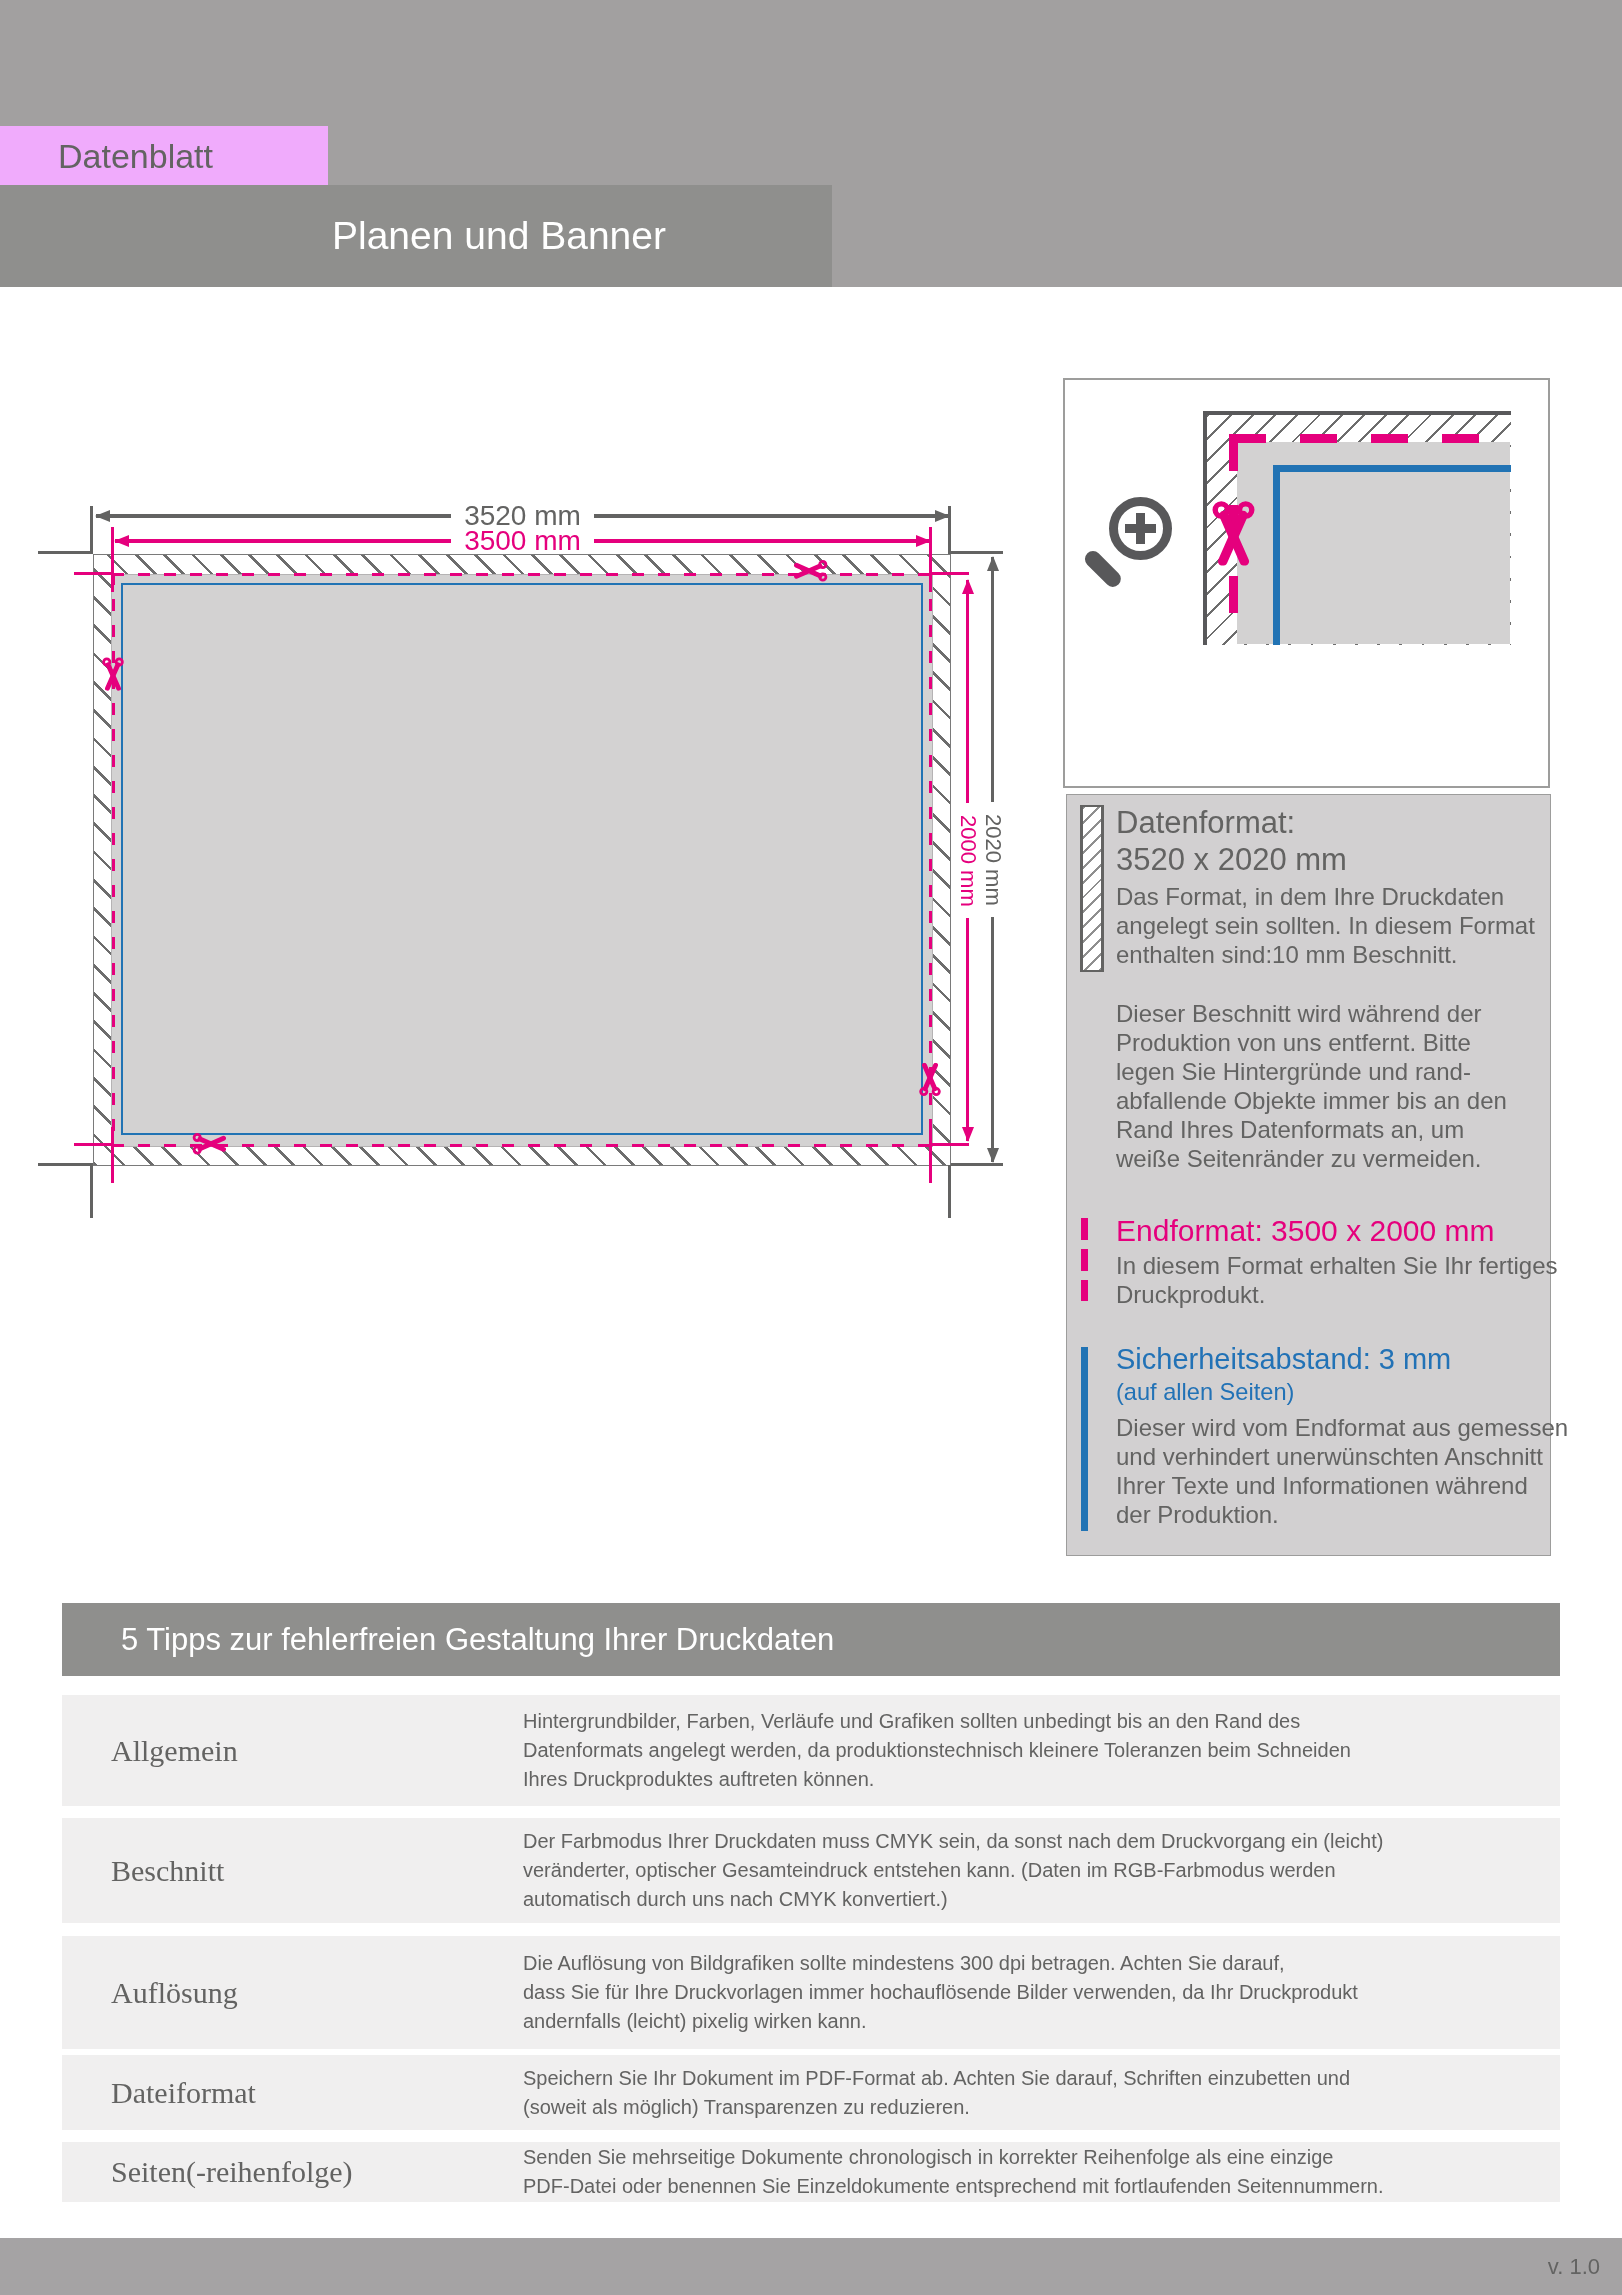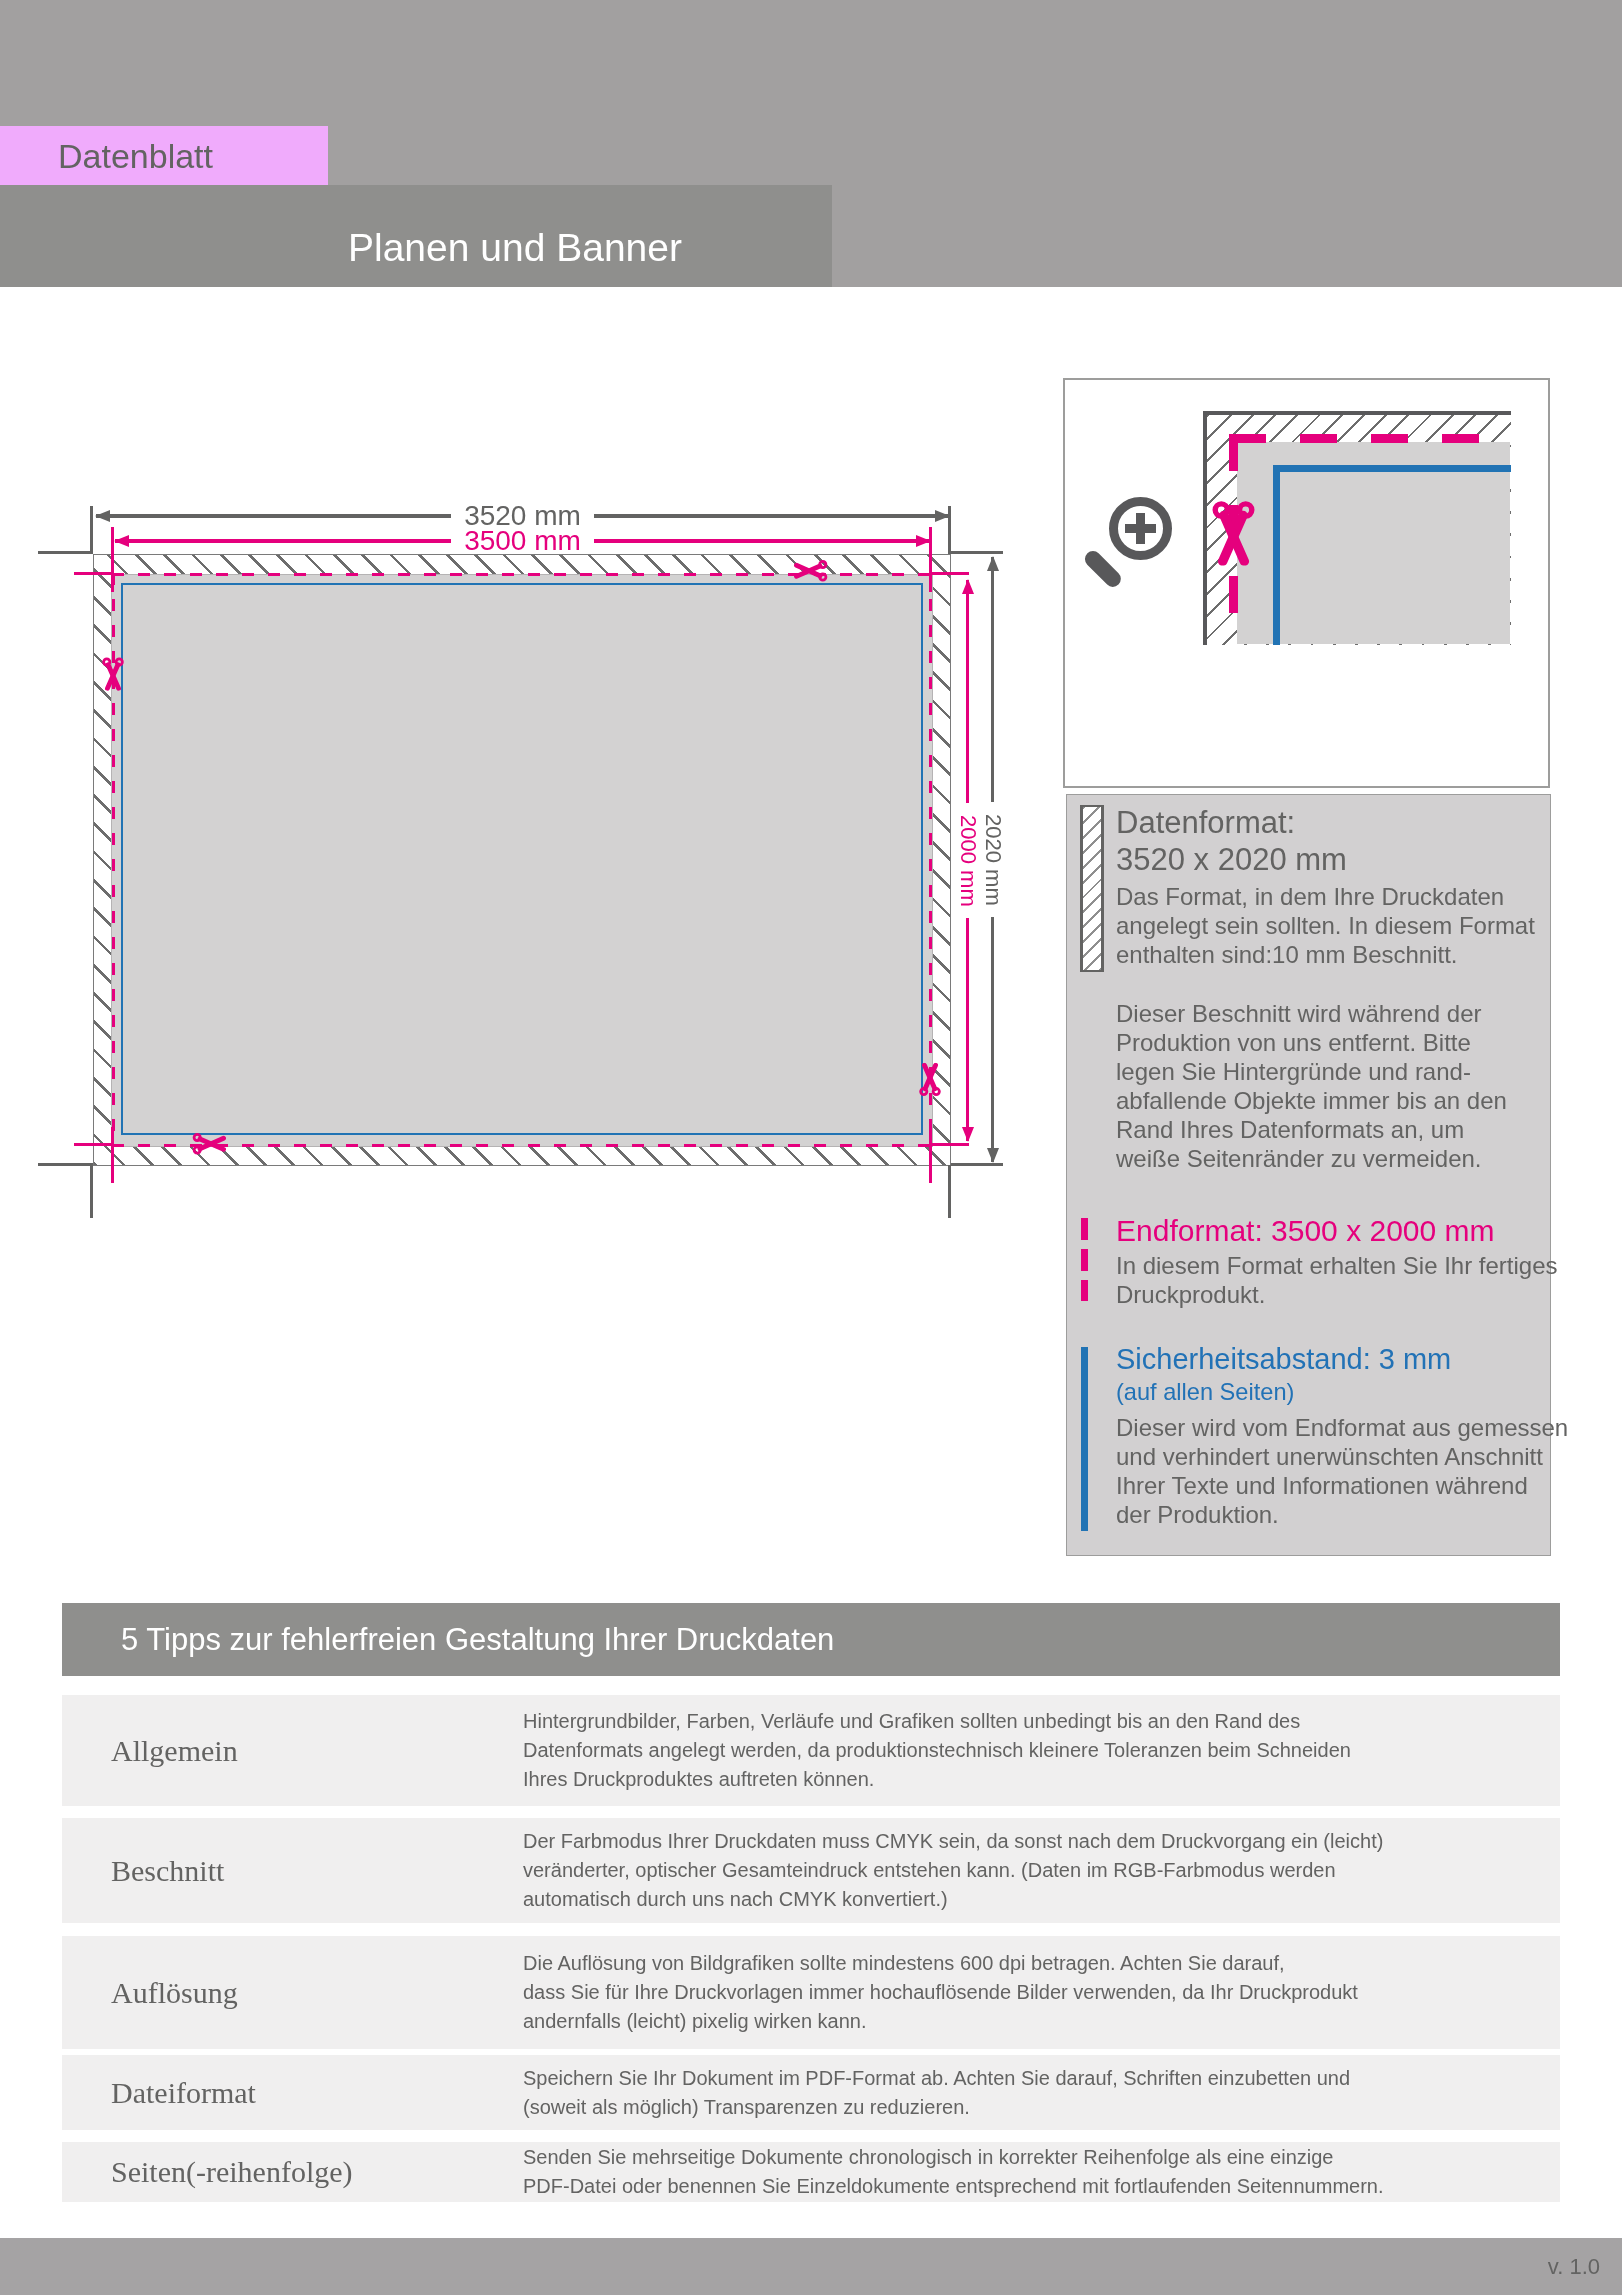--- a/index.html
+++ b/index.html
@@ -8,21 +8,21 @@
     background:#ffffff; font-family:"Liberation Sans", sans-serif; color:#636362;
   }
   .abs { position:absolute; }
   .prelines { white-space:pre-line; }
 
   
   .top-band { left:0; top:0; width:1623px; height:287px; background:#a2a0a0; }
   .tag-box { left:0; top:126px; width:328px; height:60px; background:#f0abfc; }
   .tag-box .txt { position:absolute; left:58px; top:0; height:60px; line-height:60px; font-size:34px; color:#636362; }
   .title-bar { left:0; top:185px; width:832px; height:102px; background:#8f8f8d; }
-  .title-bar .txt { position:absolute; left:332px; top:12px; height:102px; line-height:102px; font-size:39px; color:#ffffff;margin-left:16px; }
+  .title-bar .txt { position:absolute; left:332px; top:0; height:102px; line-height:102px; font-size:39px; color:#ffffff; }
 
   
   .hatch-main {
     left:93px; top:554px; width:858px; height:612px; box-sizing:border-box;
     border:1.3px solid #7a7a7a; background:
       repeating-linear-gradient(45deg, #6d6d6d 0 2.6px, transparent 2.6px 20px) #ffffff;
   }
   .fill-main { left:112px; top:575px; width:820px; height:571px; background:#d3d2d2; outline:0.7px solid #b5b3b4; }
   .dash-h { height:3.3px; background:repeating-linear-gradient(90deg, #e5007d 0 12.4px, transparent 12.4px 26px); }
   .dash-v { width:3.3px; background:repeating-linear-gradient(180deg, #e5007d 0 12.4px, transparent 12.4px 26px); }
@@ -244,21 +244,21 @@
 Ihres Druckproduktes auftreten können.</div>
   </div>
   <div class="abs tip-row row-2">
     <div class="lbl">Beschnitt</div>
     <div class="txt prelines">Der Farbmodus Ihrer Druckdaten muss CMYK sein, da sonst nach dem Druckvorgang ein (leicht)
 veränderter, optischer Gesamteindruck entstehen kann. (Daten im RGB-Farbmodus werden
 automatisch durch uns nach CMYK konvertiert.)</div>
   </div>
   <div class="abs tip-row row-3">
     <div class="lbl">Auflösung</div>
-    <div class="txt prelines">Die Auflösung von Bildgrafiken sollte mindestens 600 dpi betragen. Achten Sie darauf,
+    <div class="txt prelines">Die Auflösung von Bildgrafiken sollte mindestens 300 dpi betragen. Achten Sie darauf,
 dass Sie für Ihre Druckvorlagen immer hochauflösende Bilder verwenden, da Ihr Druckprodukt
 andernfalls (leicht) pixelig wirken kann.</div>
   </div>
   <div class="abs tip-row row-4">
     <div class="lbl">Dateiformat</div>
     <div class="txt prelines">Speichern Sie Ihr Dokument im PDF-Format ab. Achten Sie darauf, Schriften einzubetten und
 (soweit als möglich) Transparenzen zu reduzieren.</div>
   </div>
   <div class="abs tip-row row-5">
     <div class="lbl">Seiten(-reihenfolge)</div>

